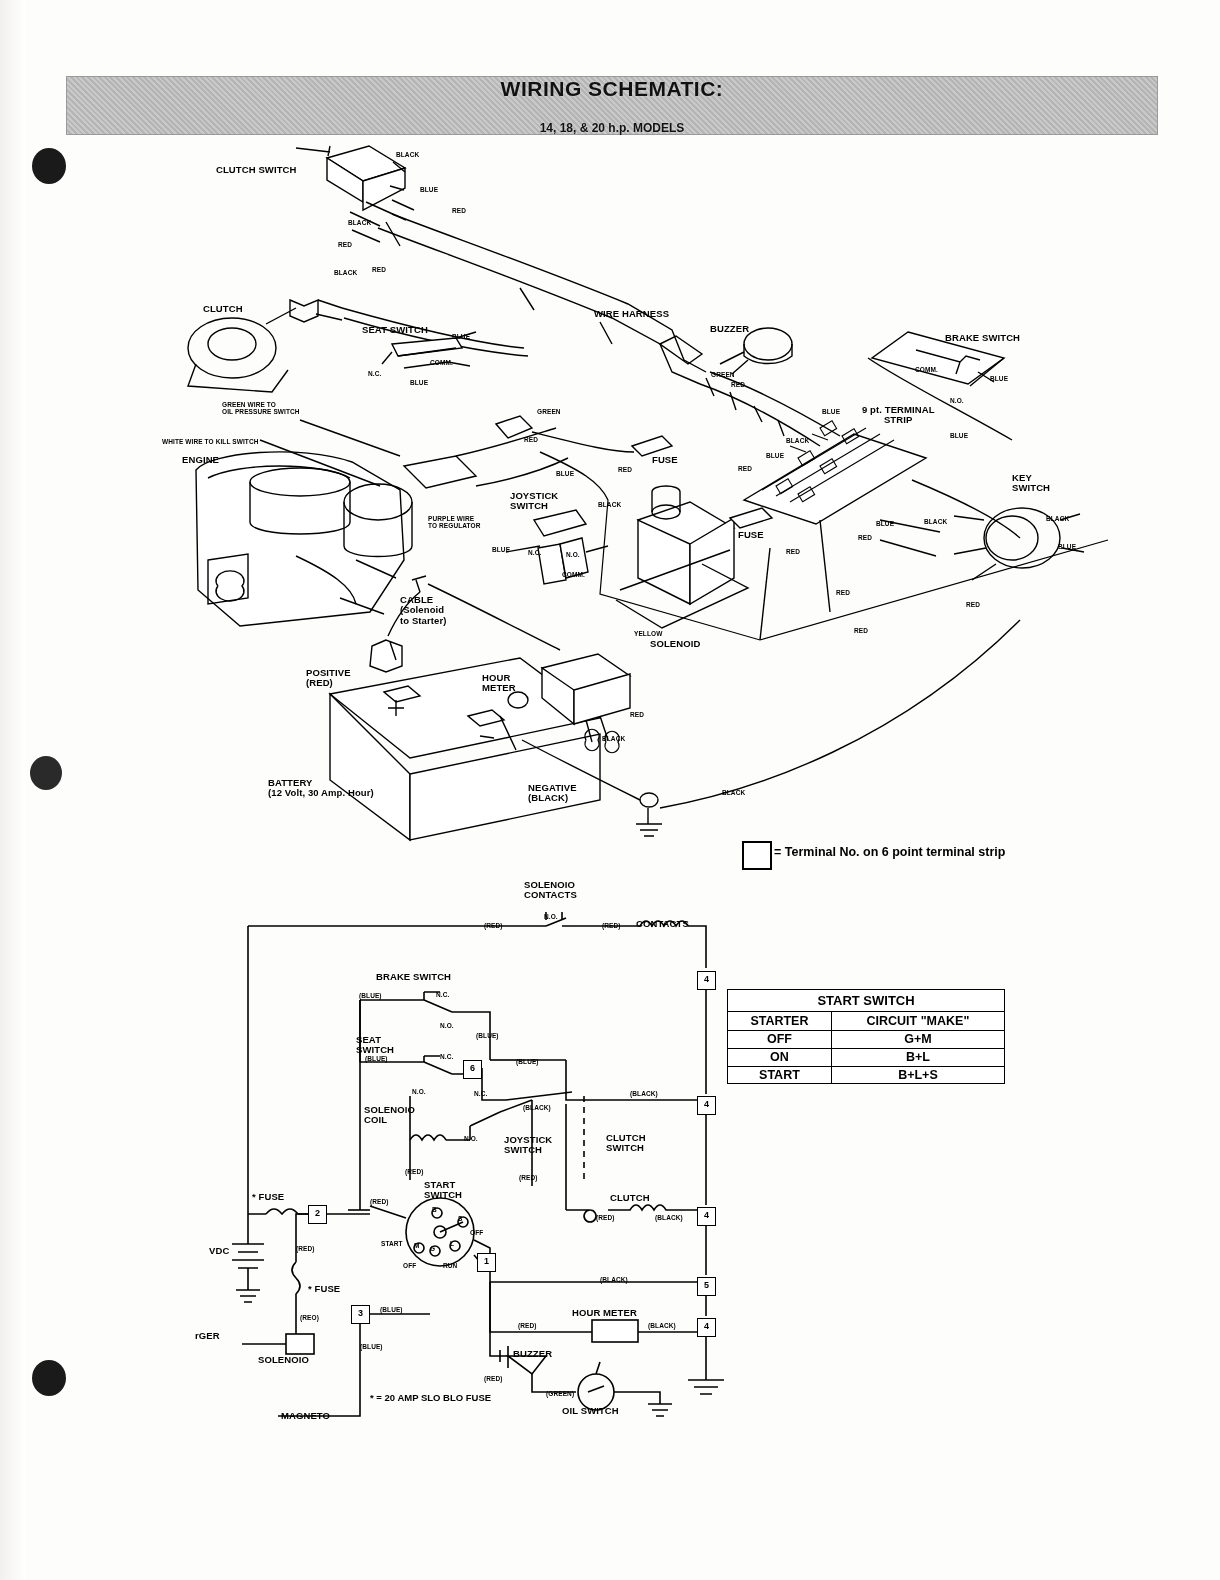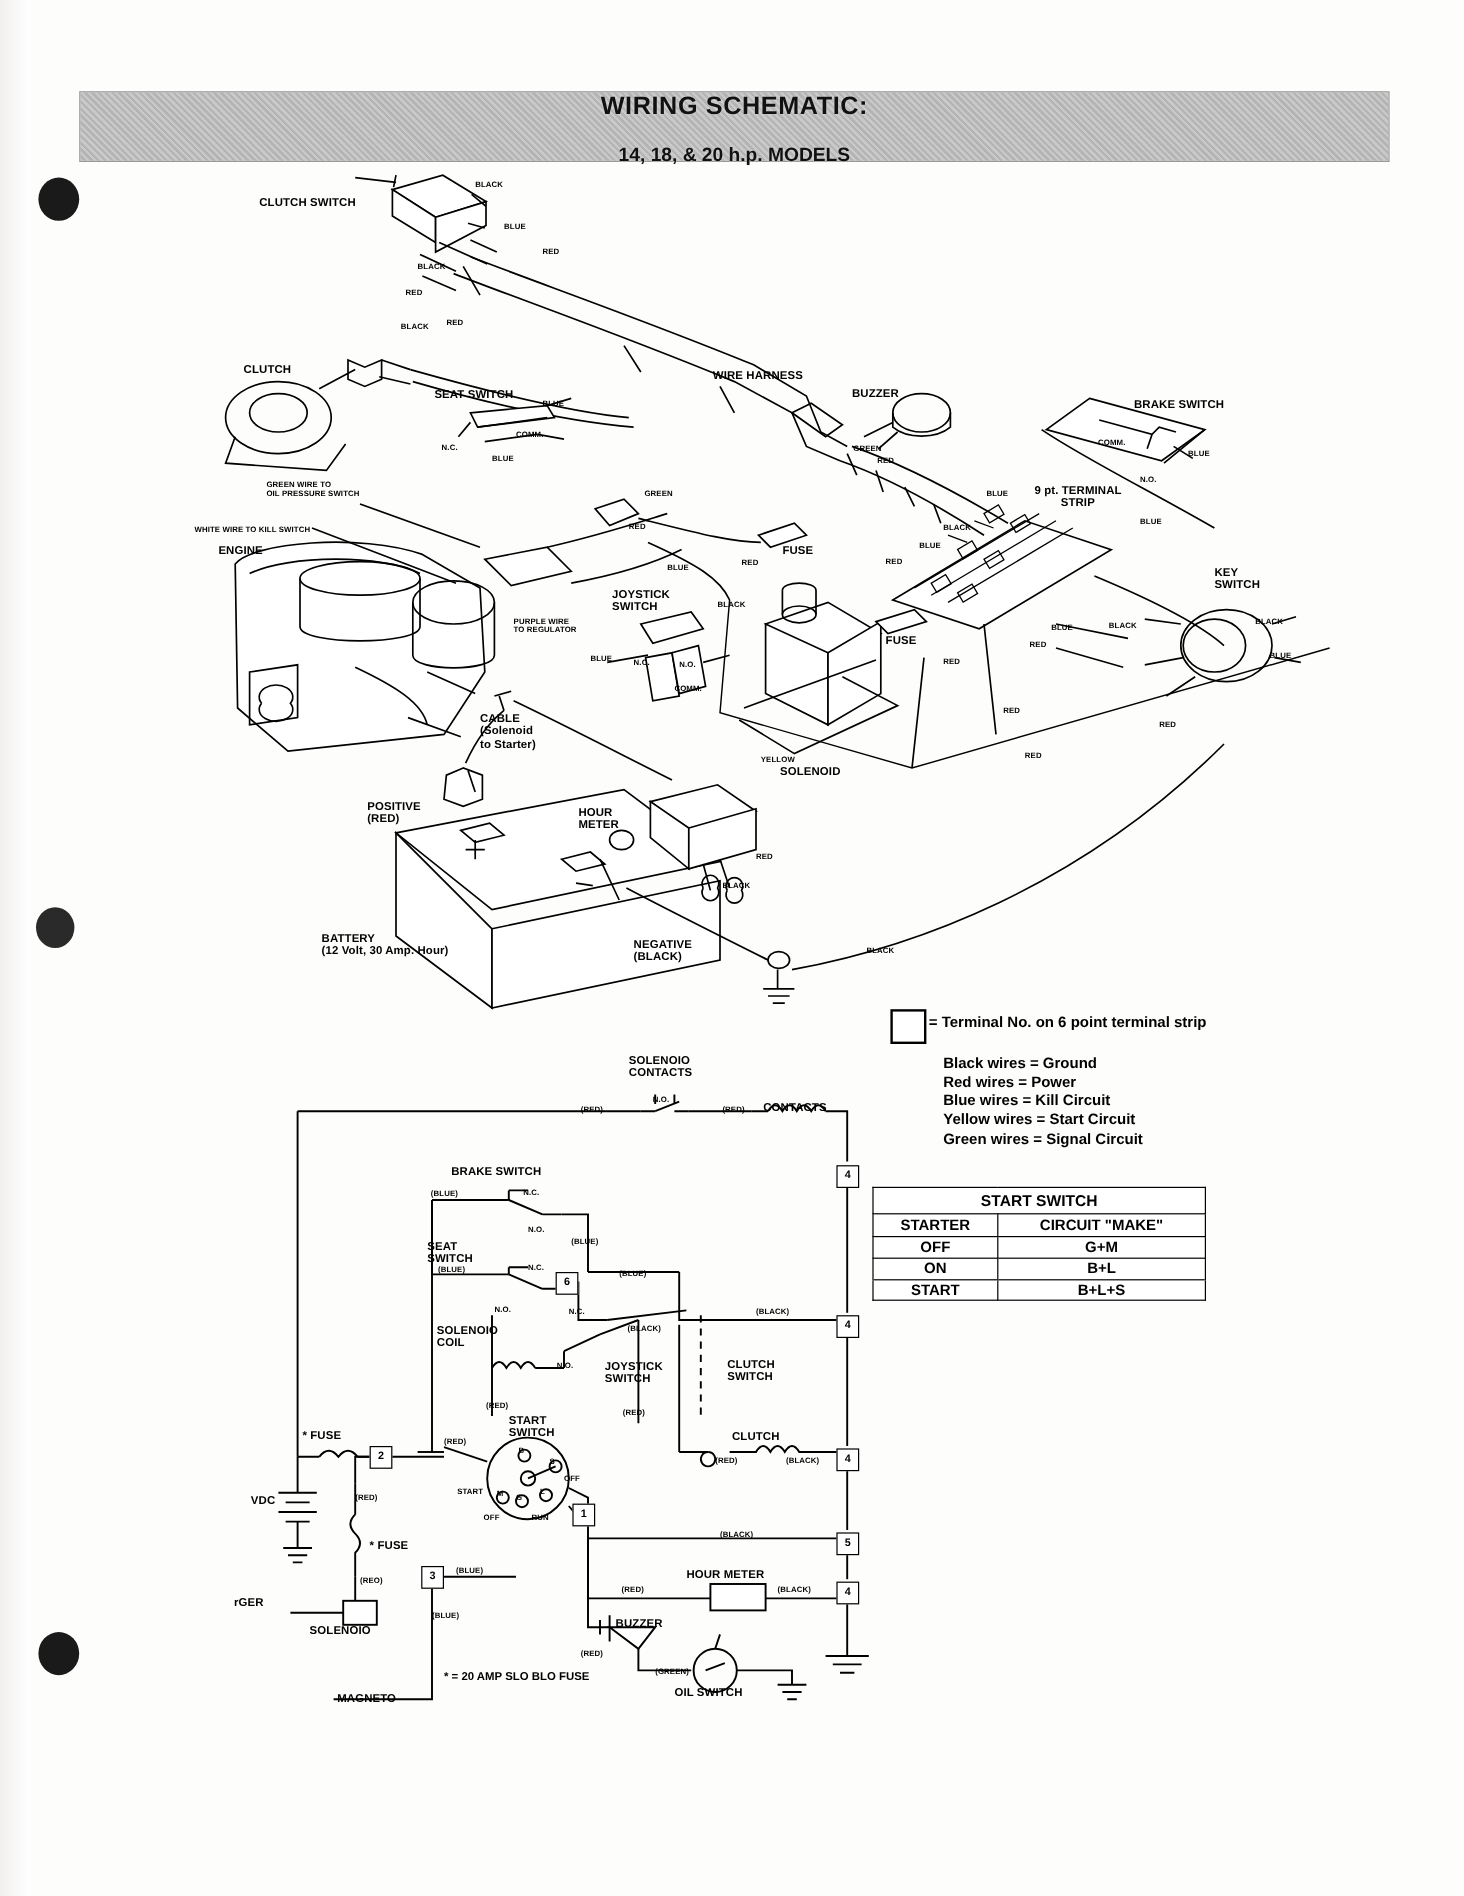--- a/index.html
+++ b/index.html
@@ -41,31 +41,32 @@
   .banner {
     position: absolute;
     left: 66px; top: 76px;
     width: 1090px; height: 57px;
     background:
       repeating-linear-gradient(45deg, #c9c9c9 0 2px, #b4b4b4 2px 4px);
     border: 1px solid #9a9a9a;
     display: flex;
     flex-direction: column;
     align-items: center;
+    justify-content: center;
   }
   .banner .t1 {
     font-weight: bold;
     font-size: 21px;
     letter-spacing: .5px;
     color: #111;
     text-shadow: 0 0 2px #dcdcdc;
   }
   .banner .t2 {
     font-weight: bold;
-    font-size: 16px;
+    font-size: 12px;
     color: #111;
     margin-top: 20px;
     text-shadow: 0 0 2px #dcdcdc;
   }
 
   
   .lbl {
     position: absolute;
     font-size: 9.5px;
     font-weight: bold;
@@ -367,27 +368,20 @@
       <div class="lbl xs" style="left: 602px; top: 735px;">BLACK</div>
       <div class="lbl" style="left: 268px; top: 778px;">BATTERY
 (12 Volt, 30 Amp. Hour)</div>
       <div class="lbl" style="left: 528px; top: 783px;">NEGATIVE
 (BLACK)</div>
       <div class="lbl xs" style="left: 722px; top: 789px;">BLACK</div>
     </div>
 
   <div class="legend-box"></div>
   <div class="legend-eq">= Terminal No. on 6 point terminal strip</div>
-  <div class="legend-list">
-    <div>Black wires = Ground</div>
-    <div>Red wires = Power</div>
-    <div>Blue wires = Kill Circuit</div>
-    <div>Yellow wires = Start Circuit</div>
-    <div>Green wires = Signal Circuit</div>
-  </div>
 
   <table class="sw-table">
     <tbody>
         <tr>
           <td class="title" colspan="2">START SWITCH</td>
         </tr>
     <tr>
       <th>STARTER</th>
       <th>CIRCUIT "MAKE"</th>
     </tr>

